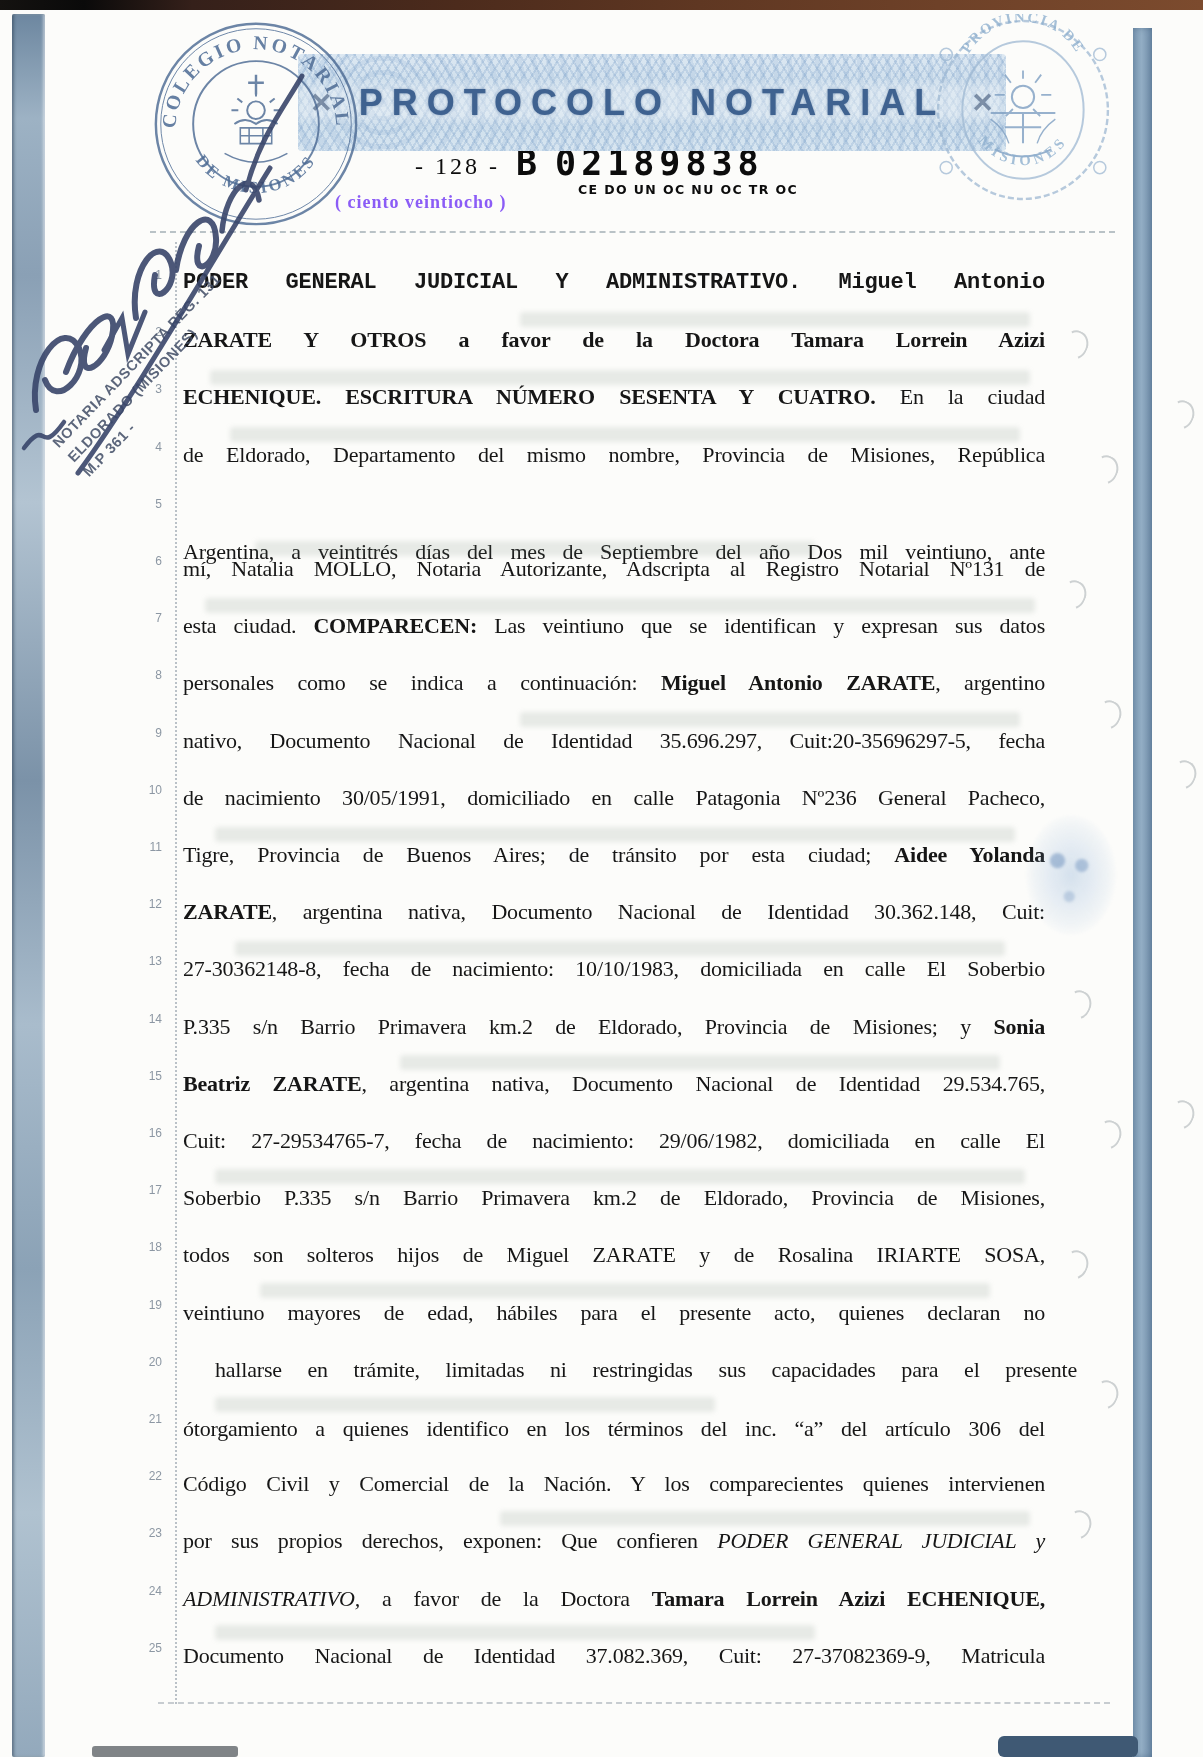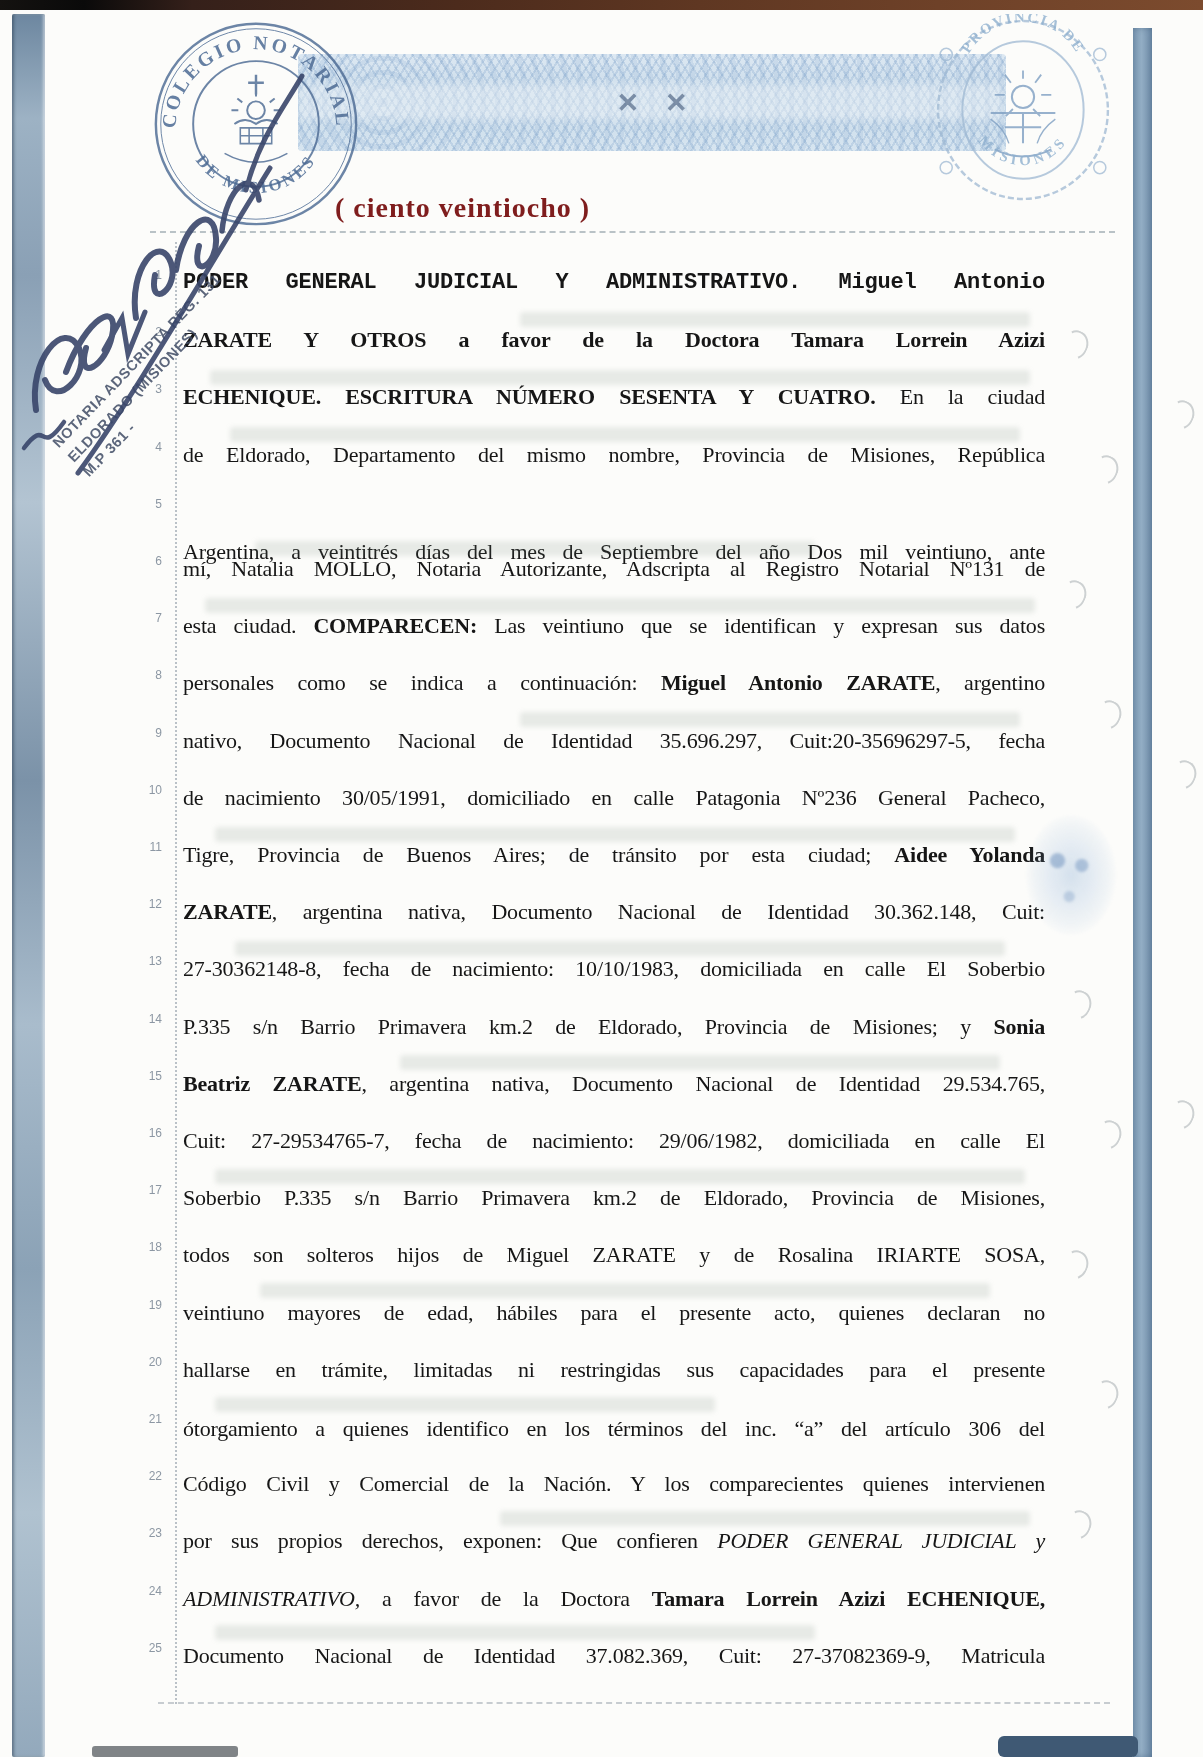--- a/index.html
+++ b/index.html
@@ -37,21 +37,21 @@
     letter-spacing:.6px;color:#414d66;opacity:.85;white-space:nowrap;}
   
   .serial-area{position:absolute;left:415px;top:144px;display:flex;align-items:flex-start;color:#0c0c0c;}
   .folio-number{font-size:24px;letter-spacing:3px;padding-top:9px;}
   .serial-col{margin-left:16px;}
   .serial-row{font-family:"DejaVu Sans Mono",monospace;font-weight:700;font-size:35px;line-height:38px;}
   .series-letter{margin-right:18px;}
   .serial-number{letter-spacing:5px;}
   .serial-caption{margin-left:62px;font-family:"DejaVu Sans",sans-serif;font-weight:700;font-size:12.5px;
     letter-spacing:1.4px;margin-top:0;}
-  .folio-words{position:absolute;left:335px;top:192px;font-weight:700;font-size:28px;letter-spacing:1px;color:#7f1d1d;}
+  .folio-words{position:absolute;left:335px;top:192px;font-weight:700;font-size:18px;letter-spacing:1px;color:#8b5cf6;}
   .dash-top{position:absolute;left:150px;top:231px;width:965px;border-top:2px dashed rgba(130,145,155,.55);}
   .dash-bottom{position:absolute;left:158px;top:1702px;width:952px;border-top:2px dashed rgba(145,155,165,.5);}
   .dots-vert{position:absolute;left:175px;top:242px;height:1462px;border-left:2px dotted rgba(150,162,172,.65);}
   
   .lineno{position:absolute;left:126px;width:36px;text-align:right;
     font-family:"Liberation Sans",sans-serif;font-size:12px;color:#8c97a3;}
   .bodyline{position:absolute;left:183px;width:862px;height:32px;font-size:22px;letter-spacing:-.2px;
     color:#161616;text-align:justify;text-align-last:justify;text-justify:inter-word;white-space:nowrap;}
   .bodyline span{white-space:normal;}
   .b{font-weight:700;}
@@ -74,20 +74,21 @@
 <body>
 
 <div class="page">
 
   <div class="top-strip"></div>
   <div class="binding-left"></div>
   <div class="right-band"></div>
 
   <div class="banner">
     <span class="banner-x">✕</span>
+    <span class="banner-title">PROTOCOLO NOTARIAL</span>
     <span class="banner-x">✕</span>
   </div>
 
   <svg class="seal-left" viewBox="0 0 220 220">
     <defs>
       <path id="arcLT" d="M 28 118 A 82 82 0 1 1 192 118" fill="none"></path>
       <path id="arcLB" d="M 40 130 A 73 73 0 0 0 180 130" fill="none"></path>
     </defs>
     <g stroke="#4d6b94" fill="none" opacity=".82">
       <circle cx="110" cy="112" r="102" stroke-width="2.5"></circle>
@@ -151,20 +152,29 @@
       <path d="M 238 172 C 251 120, 277 88, 294 58" stroke-width="5"></path>
       <path d="M 16 430 C 40 398, 30 440, 56 404" stroke-width="4.5"></path>
     </g>
   </svg>
   <div class="stamp-diag">
     <div>NOTARIA ADSCRIPTA REG. 131</div>
     <div>ELDORADO (MISIONES)</div>
     <div>M.P 361 -</div>
   </div>
 
+  <div class="serial-area">
+    <span class="folio-number">- 128 -</span>
+    <div class="serial-col">
+      <div class="serial-row">
+        <span class="series-letter">B</span><span class="serial-number">02189838</span>
+      </div>
+      <div class="serial-caption">CE DO UN OC NU OC TR OC</div>
+    </div>
+  </div>
   <div class="folio-words">( ciento veintiocho )</div>
 
   <div class="dash-top"></div>
   <div class="dots-vert"></div>
   <div class="dash-bottom"></div>
 
   <div id="lines">
       <div class="lineno" style="top: 268px;">1</div>
       <div class="bodyline" style="top: 270px; font-family: Liberation Mono, monospace;"><span class="b">PODER GENERAL JUDICIAL Y ADMINISTRATIVO. Miguel Antonio</span></div>
       <div class="lineno" style="top: 325.2px;">2</div>
@@ -197,21 +207,21 @@
       <div class="bodyline" style="top: 1070.8px;"><span class="b">Beatriz ZARATE</span><span>, argentina nativa, Documento Nacional de Identidad 29.534.765,</span></div>
       <div class="lineno" style="top: 1126px;">16</div>
       <div class="bodyline" style="top: 1128px;"><span>Cuit: 27-29534765-7, fecha de nacimiento: 29/06/1982, domiciliada en calle El</span></div>
       <div class="lineno" style="top: 1183.2px;">17</div>
       <div class="bodyline" style="top: 1185.2px;"><span>Soberbio P.335 s/n Barrio Primavera km.2 de Eldorado, Provincia de Misiones,</span></div>
       <div class="lineno" style="top: 1240.4px;">18</div>
       <div class="bodyline" style="top: 1242.4px;"><span>todos son solteros hijos de Miguel ZARATE y de Rosalina IRIARTE SOSA,</span></div>
       <div class="lineno" style="top: 1297.6px;">19</div>
       <div class="bodyline" style="top: 1299.6px;"><span>veintiuno mayores de edad, hábiles para el presente acto, quienes declaran no</span></div>
       <div class="lineno" style="top: 1354.8px;">20</div>
-      <div class="bodyline" style="top: 1356.8px;"><span>hallarse en trámite, limitadas ni restringidas sus capacidades para el presente</span></div>
+      <div class="bodyline" style="top: 1356.8px; margin-left: 32px;"><span>hallarse en trámite, limitadas ni restringidas sus capacidades para el presente</span></div>
       <div class="lineno" style="top: 1412px;">21</div>
       <div class="bodyline" style="top: 1416px;"><span>ótorgamiento a quienes identifico en los términos del inc. “a” del artículo 306 del</span></div>
       <div class="lineno" style="top: 1469.2px;">22</div>
       <div class="bodyline" style="top: 1471.2px;"><span>Código Civil y Comercial de la Nación. Y los comparecientes quienes intervienen</span></div>
       <div class="lineno" style="top: 1526.4px;">23</div>
       <div class="bodyline" style="top: 1528.4px;"><span>por sus propios derechos, exponen: Que confieren </span><span class="i u">PODER GENERAL JUDICIAL y</span></div>
       <div class="lineno" style="top: 1583.6px;">24</div>
       <div class="bodyline" style="top: 1585.6px;"><span class="i u">ADMINISTRATIVO,</span><span> a favor de la Doctora </span><span class="b">Tamara Lorrein Azizi ECHENIQUE,</span></div>
       <div class="lineno" style="top: 1640.8px;">25</div>
       <div class="bodyline" style="top: 1642.8px;"><span>Documento Nacional de Identidad 37.082.369, Cuit: 27-37082369-9, Matricula</span></div>

